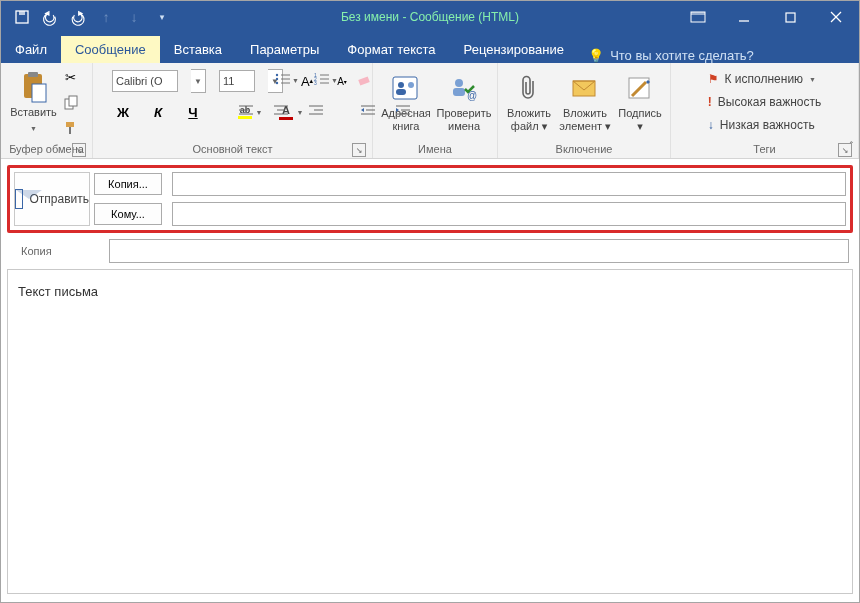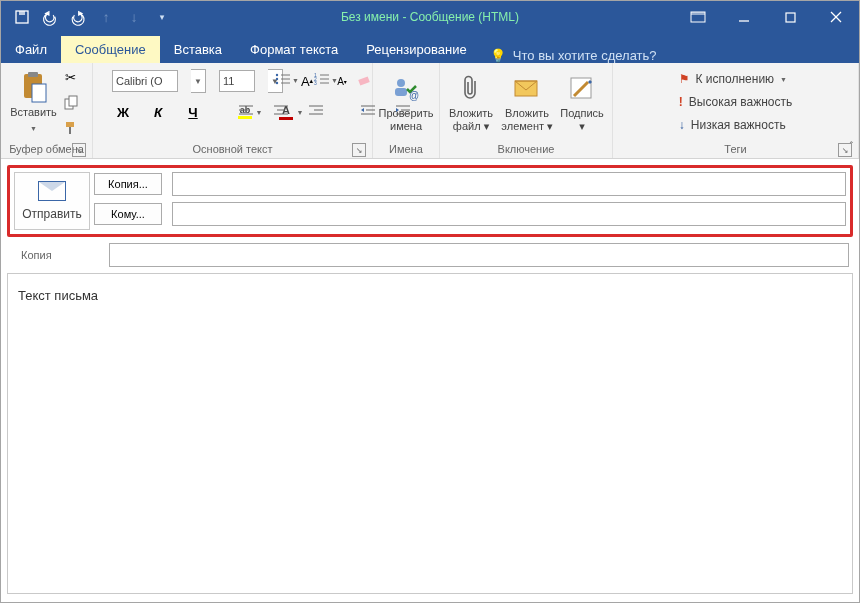--- a/index.html
+++ b/index.html
@@ -30,21 +30,21 @@
 .font-size{width:28px;height:20px;border:1px solid #ababab;background:#fff;font-size:11px;padding:0 3px;display:flex;align-items:center}
 .swatch-btn{display:flex;align-items:center}
 .swatch{width:18px;height:18px;display:flex;flex-direction:column;align-items:center;justify-content:center;font-size:11px;font-weight:bold}
 .uline{width:14px;height:3px;margin-top:1px}
 .split-drop{width:10px;height:18px;display:flex;align-items:center;justify-content:center;font-size:7px;color:#666}
 .tags{flex-direction:column;align-items:flex-start;gap:3px;padding-top:4px}
 .tag-row{display:flex;align-items:center;gap:6px;font-size:12px;height:20px}
 .collapse{position:absolute;right:6px;bottom:6px;font-size:10px;color:#666}
 .compose{flex:1;padding:6px 6px 8px 6px;display:flex;flex-direction:column;gap:4px}
 .hdr{display:flex;border:3px solid #d92b2b;border-radius:2px;padding:4px;gap:4px}
-.sendcol{width:74px;display:flex;flex-direction:column;align-items:center;justify-content:center;border:1px solid #c9c9c9;background:#fefefe;gap:6px;padding:8px 0}
+.sendcol{width:74px;display:flex;align-items:center;justify-content:center;border:1px solid #c9c9c9;background:#fefefe;gap:6px;padding:8px 0}
 .sendcol .env{width:26px;height:18px;border:1px solid #3a66a7;position:relative}
 .sendcol .env::after{content:"";position:absolute;left:0;right:0;top:0;border-left:13px solid transparent;border-right:13px solid transparent;border-top:9px solid #3a66a7;opacity:.25}
 .fields{flex:1;display:flex;flex-direction:column;gap:6px}
 .frow{display:flex;align-items:center;gap:10px}
 .fbtn{width:68px;height:22px;border:1px solid #ababab;background:#fdfdfd;font-size:11px;display:flex;align-items:center;justify-content:center}
 .finput{flex:1;height:20px;border:1px solid #ababab;background:#fff}
 .subject-row{display:flex;align-items:center;gap:10px;padding:2px 4px}
 .subject-label{width:78px;font-size:11px;color:#666;padding-left:10px}
 .body{flex:1;border:1px solid #c9c9c9;padding:14px 10px;font-size:13px;color:#333;overflow:auto}
 svg{overflow:visible}
@@ -99,20 +99,21 @@
             <line x1="11" y1="1" x2="1" y2="11" stroke="#fff" stroke-width="1.3"></line>
           </svg>
         </button>
   </div>
 </div>
 
 <div class="tabs">
   <div class="tab">Файл</div>
   <div class="tab active">Сообщение</div>
   <div class="tab">Вставка</div>
+  <div class="tab">Параметры</div>
   <div class="tab">Формат текста</div>
   <div class="tab">Рецензирование</div>
   <div class="tellme">
     <span>💡</span>
     <span>Что вы хотите сделать?</span>
   </div>
 </div>
 
 <div class="ribbon">
 
@@ -259,20 +260,31 @@
           <span>Основной текст</span>
           <span class="dlaunch">↘</span>
         </div>
   </div>
 
   <div class="group">
     <div class="group-body">
       <div class="bigbtn">
         <span class="ico">
               <svg width="30" height="26">
+                <rect x="2" y="2" width="24" height="22" rx="2" fill="#fff" stroke="#3a66a7"></rect>
+                <circle cx="10" cy="10" r="3" fill="#3a66a7"></circle>
+                <rect x="5" y="14" width="10" height="6" rx="3" fill="#3a66a7"></rect>
+                <circle cx="20" cy="10" r="3" fill="#7aa0d4"></circle>
+              </svg>
+            </span>
+        <span>Адресная<br>книга</span>
+      </div>
+      <div class="bigbtn">
+        <span class="ico">
+              <svg width="30" height="26">
                 <circle cx="10" cy="8" r="4" fill="#7aa0d4"></circle>
                 <rect x="4" y="13" width="12" height="8" rx="3" fill="#7aa0d4"></rect>
                 <path d="M16 14l3 3 6-6" stroke="#2e8b2e" stroke-width="2.5" fill="none"></path>
                 <text x="18" y="24" font-size="10" fill="#3a66a7">@</text>
               </svg>
             </span>
         <span>Проверить<br>имена</span>
       </div>
     </div>
     <div class="group-label">

